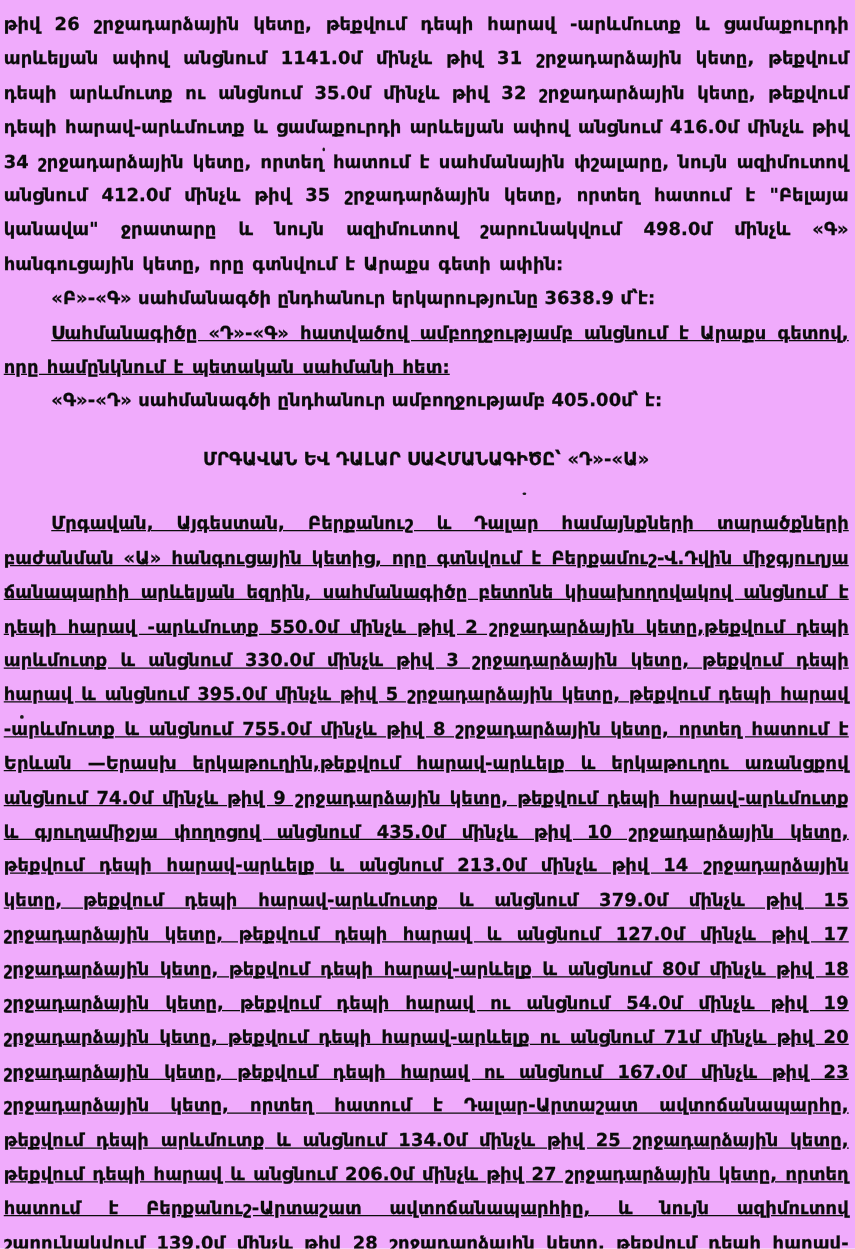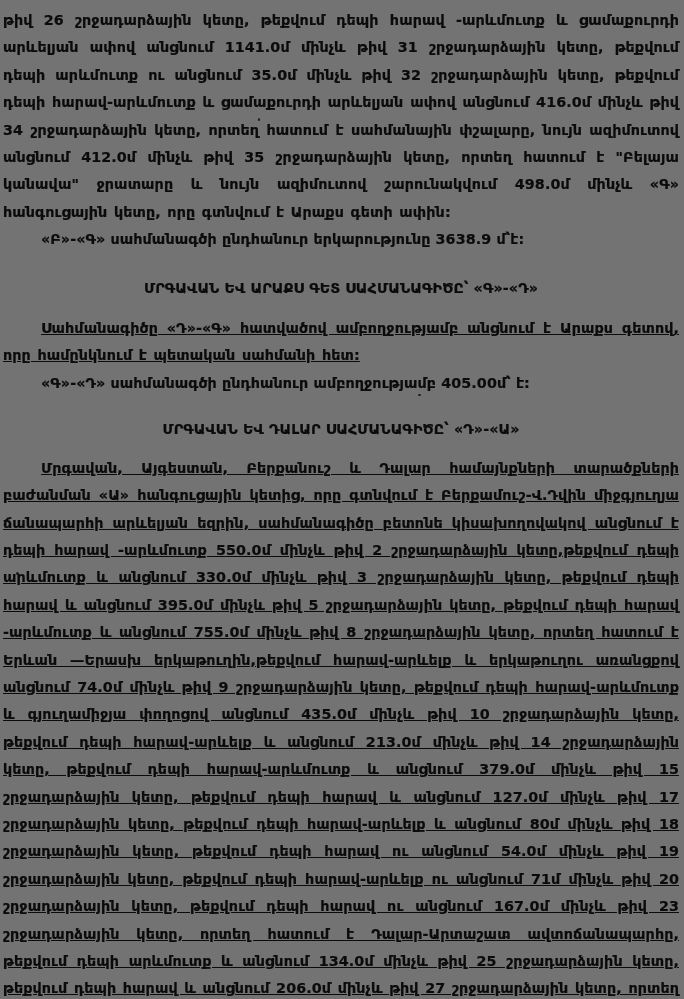--- a/index.html
+++ b/index.html
@@ -6,21 +6,21 @@
     margin: 0;
     padding: 0;
     background: #ffffff;
   }
   .page {
     position: relative;
     width: 684px;
     height: 999px;
     box-sizing: border-box;
     padding: 7px 5px 0 3px;
-    background: #737373;
+    background: #f0abfc;
     overflow: hidden;
     font-family: "DejaVu Sans", sans-serif;
     font-weight: 700;
     color: #0b0b0b;
     font-size: 14.3px;
     line-height: 27.4px;
     letter-spacing: 0.1px;
     -webkit-text-stroke: 0.2px #0b0b0b;
   }
   .para {
@@ -38,42 +38,41 @@
     text-indent: 38px;
   }
   .heading {
     margin: 21px 0 13px 0;
     text-align: center;
     text-indent: 0;
     font-weight: 700;
   }
   .heading.second {
     margin-top: 19px;
-    margin-bottom: 11px;
+    margin-bottom: 24px;
   }
   .artifact {
     position: absolute;
     background: #1a1a1a;
     border-radius: 50%;
   }
   .a1 { left: 16px;  top: 572px; width: 3px; height: 3px; }
   .a2 { left: 418px; top: 394px; width: 3px; height: 2px; }
   .a3 { left: 258px; top: 118px; width: 2px; height: 3px; }
   .a4 { left: 505px; top: 936px; width: 3px; height: 2px; }
 </style>
 </head>
 <body>
 
 <div class="page">
 
   <p class="para">թիվ 26 շրջադարձային կետը, թեքվում դեպի հարավ -արևմուտք և ցամաքուրդի արևելյան ափով անցնում 1141.0մ մինչև թիվ 31  շրջադարձային կետը, թեքվում դեպի արևմուտք ու անցնում 35.0մ մինչև թիվ 32 շրջադարձային կետը, թեքվում դեպի հարավ-արևմուտք և ցամաքուրդի արևելյան ափով անցնում 416.0մ մինչև թիվ 34 շրջադարձային կետը, որտեղ հատում է սահմանային փշալարը, նույն  ազիմուտով անցնում 412.0մ մինչև թիվ 35 շրջադարձային կետը, որտեղ հատում է "Բելայա  կանավա" ջրատարը և  նույն ազիմուտով շարունակվում 498.0մ մինչև «Գ»  հանգուցային կետը, որը գտնվում է Արաքս գետի ափին:</p>
 
   <p class="single">«Բ»-«Գ» սահմանագծի ընդհանուր երկարությունը 3638.9 մ՝է:</p>
 
-  <p class="heading">ՄՐԳԱՎԱՆ ԵՎ ԱՐԱՔՍ ԳԵՏ ՍԱՀՄԱՆԱԳԻԾԸ՝ «Գ»-«Դ»</p>
 
   <p class="para indent">Սահմանագիծը «Դ»-«Գ» հատվածով ամբողջությամբ անցնում է Արաքս գետով, որը համընկնում է  պետական սահմանի հետ:</p>
 
   <p class="single">«Գ»-«Դ» սահմանագծի ընդհանուր ամբողջությամբ 405.00մ՝ է:</p>
 
   <p class="heading second">ՄՐԳԱՎԱՆ ԵՎ ԴԱԼԱՐ ՍԱՀՄԱՆԱԳԻԾԸ՝ «Դ»-«Ա»</p>
 
   <p class="para indent">Մրգավան, Այգեստան, Բերքանուշ և Դալար համայնքների տարածքների բաժանման «Ա» հանգուցային կետից, որը գտնվում է Բերքամուշ-Վ.Դվին միջգյուղյա  ճանապարհի արևելյան եզրին, սահմանագիծը բետոնե կիսախողովակով անցնում է  դեպի հարավ -արևմուտք 550.0մ մինչև թիվ 2 շրջադարձային կետը,թեքվում դեպի արևմուտք և անցնում 330.0մ մինչև թիվ 3 շրջադարձային կետը,  թեքվում դեպի հարավ և անցնում 395.0մ մինչև թիվ 5 շրջադարձային կետը, թեքվում դեպի հարավ -արևմուտք և անցնում 755.0մ մինչև թիվ 8 շրջադարձային կետը, որտեղ հատում է Երևան —Երասխ երկաթուղին,թեքվում հարավ-արևելք և երկաթուղու առանցքով անցնում 74.0մ մինչև թիվ 9  շրջադարձային կետը, թեքվում դեպի հարավ-արևմուտք և  գյուղամիջյա  փողոցով անցնում 435.0մ մինչև թիվ 10 շրջադարձային կետը, թեքվում դեպի հարավ-արևելք և անցնում  213.0մ  մինչև թիվ 14 շրջադարձային կետը, թեքվում դեպի հարավ-արևմուտք և անցնում 379.0մ մինչև թիվ 15 շրջադարձային կետը, թեքվում դեպի հարավ և անցնում 127.0մ մինչև թիվ 17 շրջադարձային կետը, թեքվում դեպի հարավ-արևելք և անցնում 80մ մինչև թիվ 18 շրջադարձային կետը, թեքվում դեպի հարավ ու անցնում 54.0մ մինչև թիվ 19 շրջադարձային կետը, թեքվում դեպի հարավ-արևելք  ու  անցնում 71մ մինչև թիվ 20  շրջադարձային կետը, թեքվում դեպի հարավ  ու անցնում 167.0մ մինչև թիվ 23 շրջադարձային կետը, որտեղ հատում է Դալար-Արտաշատ ավտոճանապարհը, թեքվում դեպի արևմուտք և անցնում 134.0մ մինչև թիվ 25 շրջադարձային կետը, թեքվում դեպի հարավ և անցնում 206.0մ մինչև թիվ 27 շրջադարձային կետը, որտեղ հատում  է Բերքանուշ-Արտաշատ ավտոճանապարհիը, և նույն ազիմուտով շարունակվում 139.0մ  մինչև թիվ 28  շրջադարձային կետը, թեքվում դեպի հարավ-արևմուտք  և  ցամաքուրդի հարավային ափով անցնում 1111.0մ մինչև թիվ 33 շրջադարձային կետը, որտեղ հատում է Երևան-Արարատ  մայրուղին  և  նույն ազիմուտով , ցամաքուրդի հարավային ափով անցնում  213.0մ մինչև թիվ 34 շրջադարձային.</p>
 
   <span class="artifact a1"></span>

